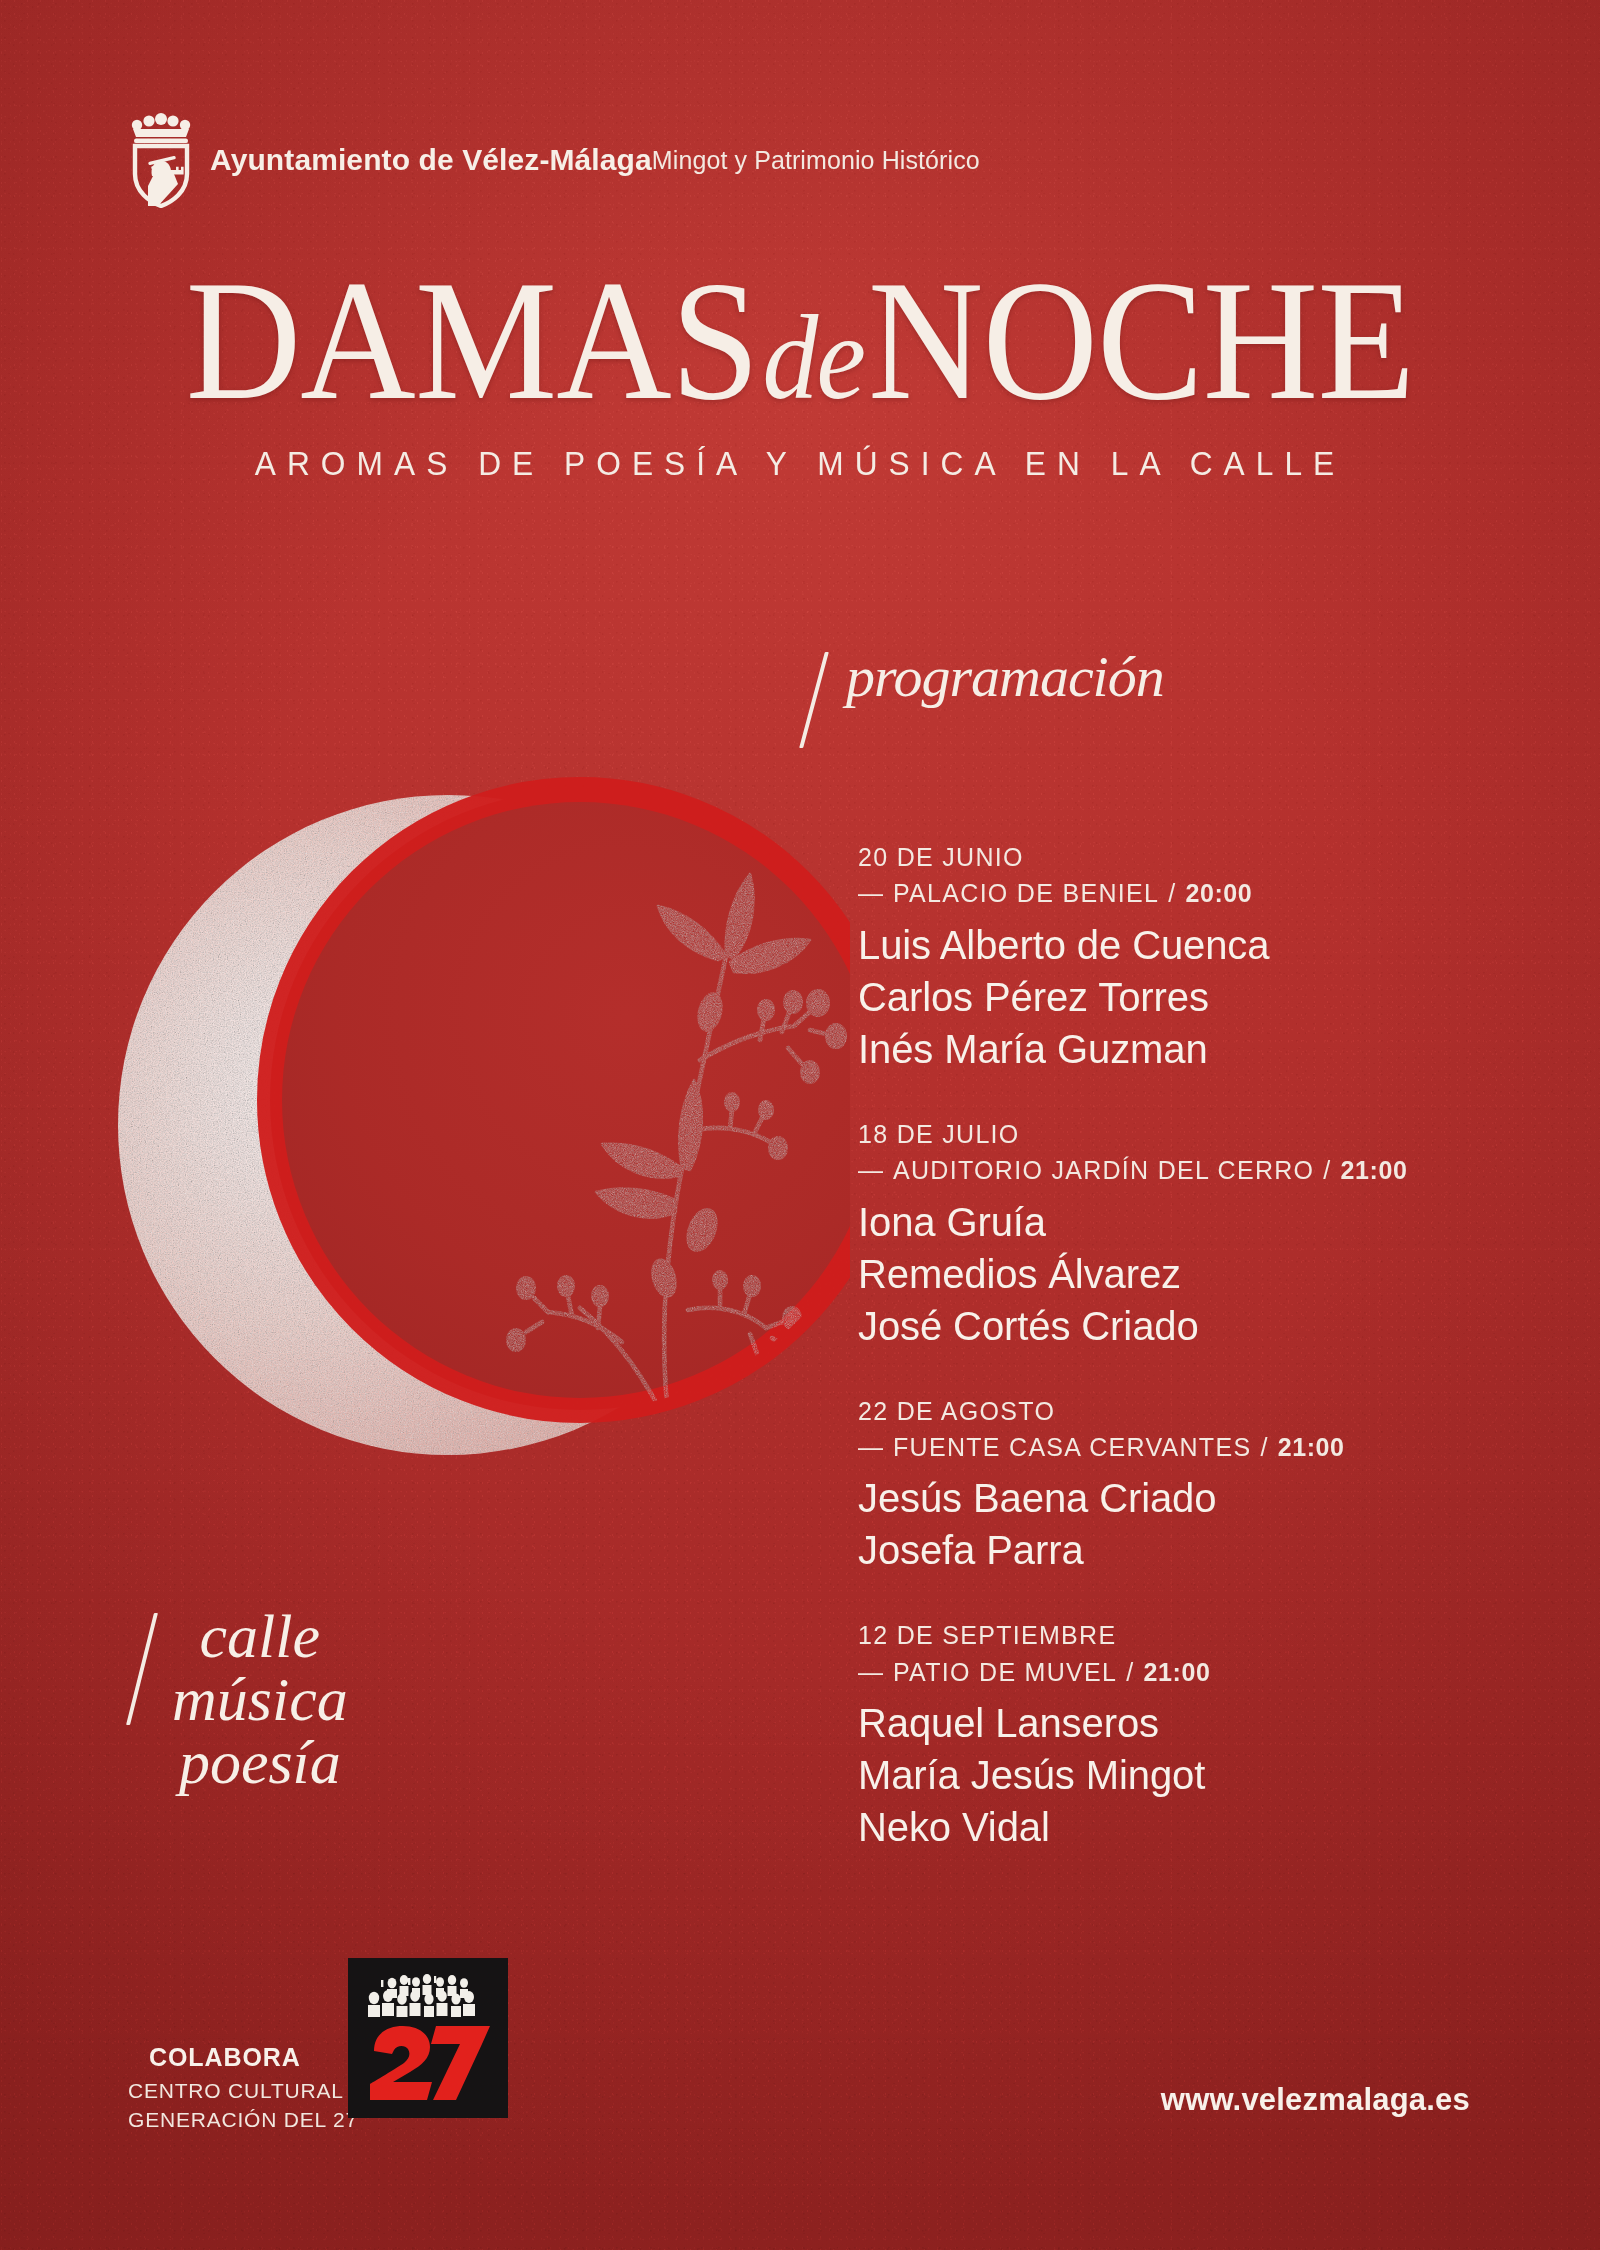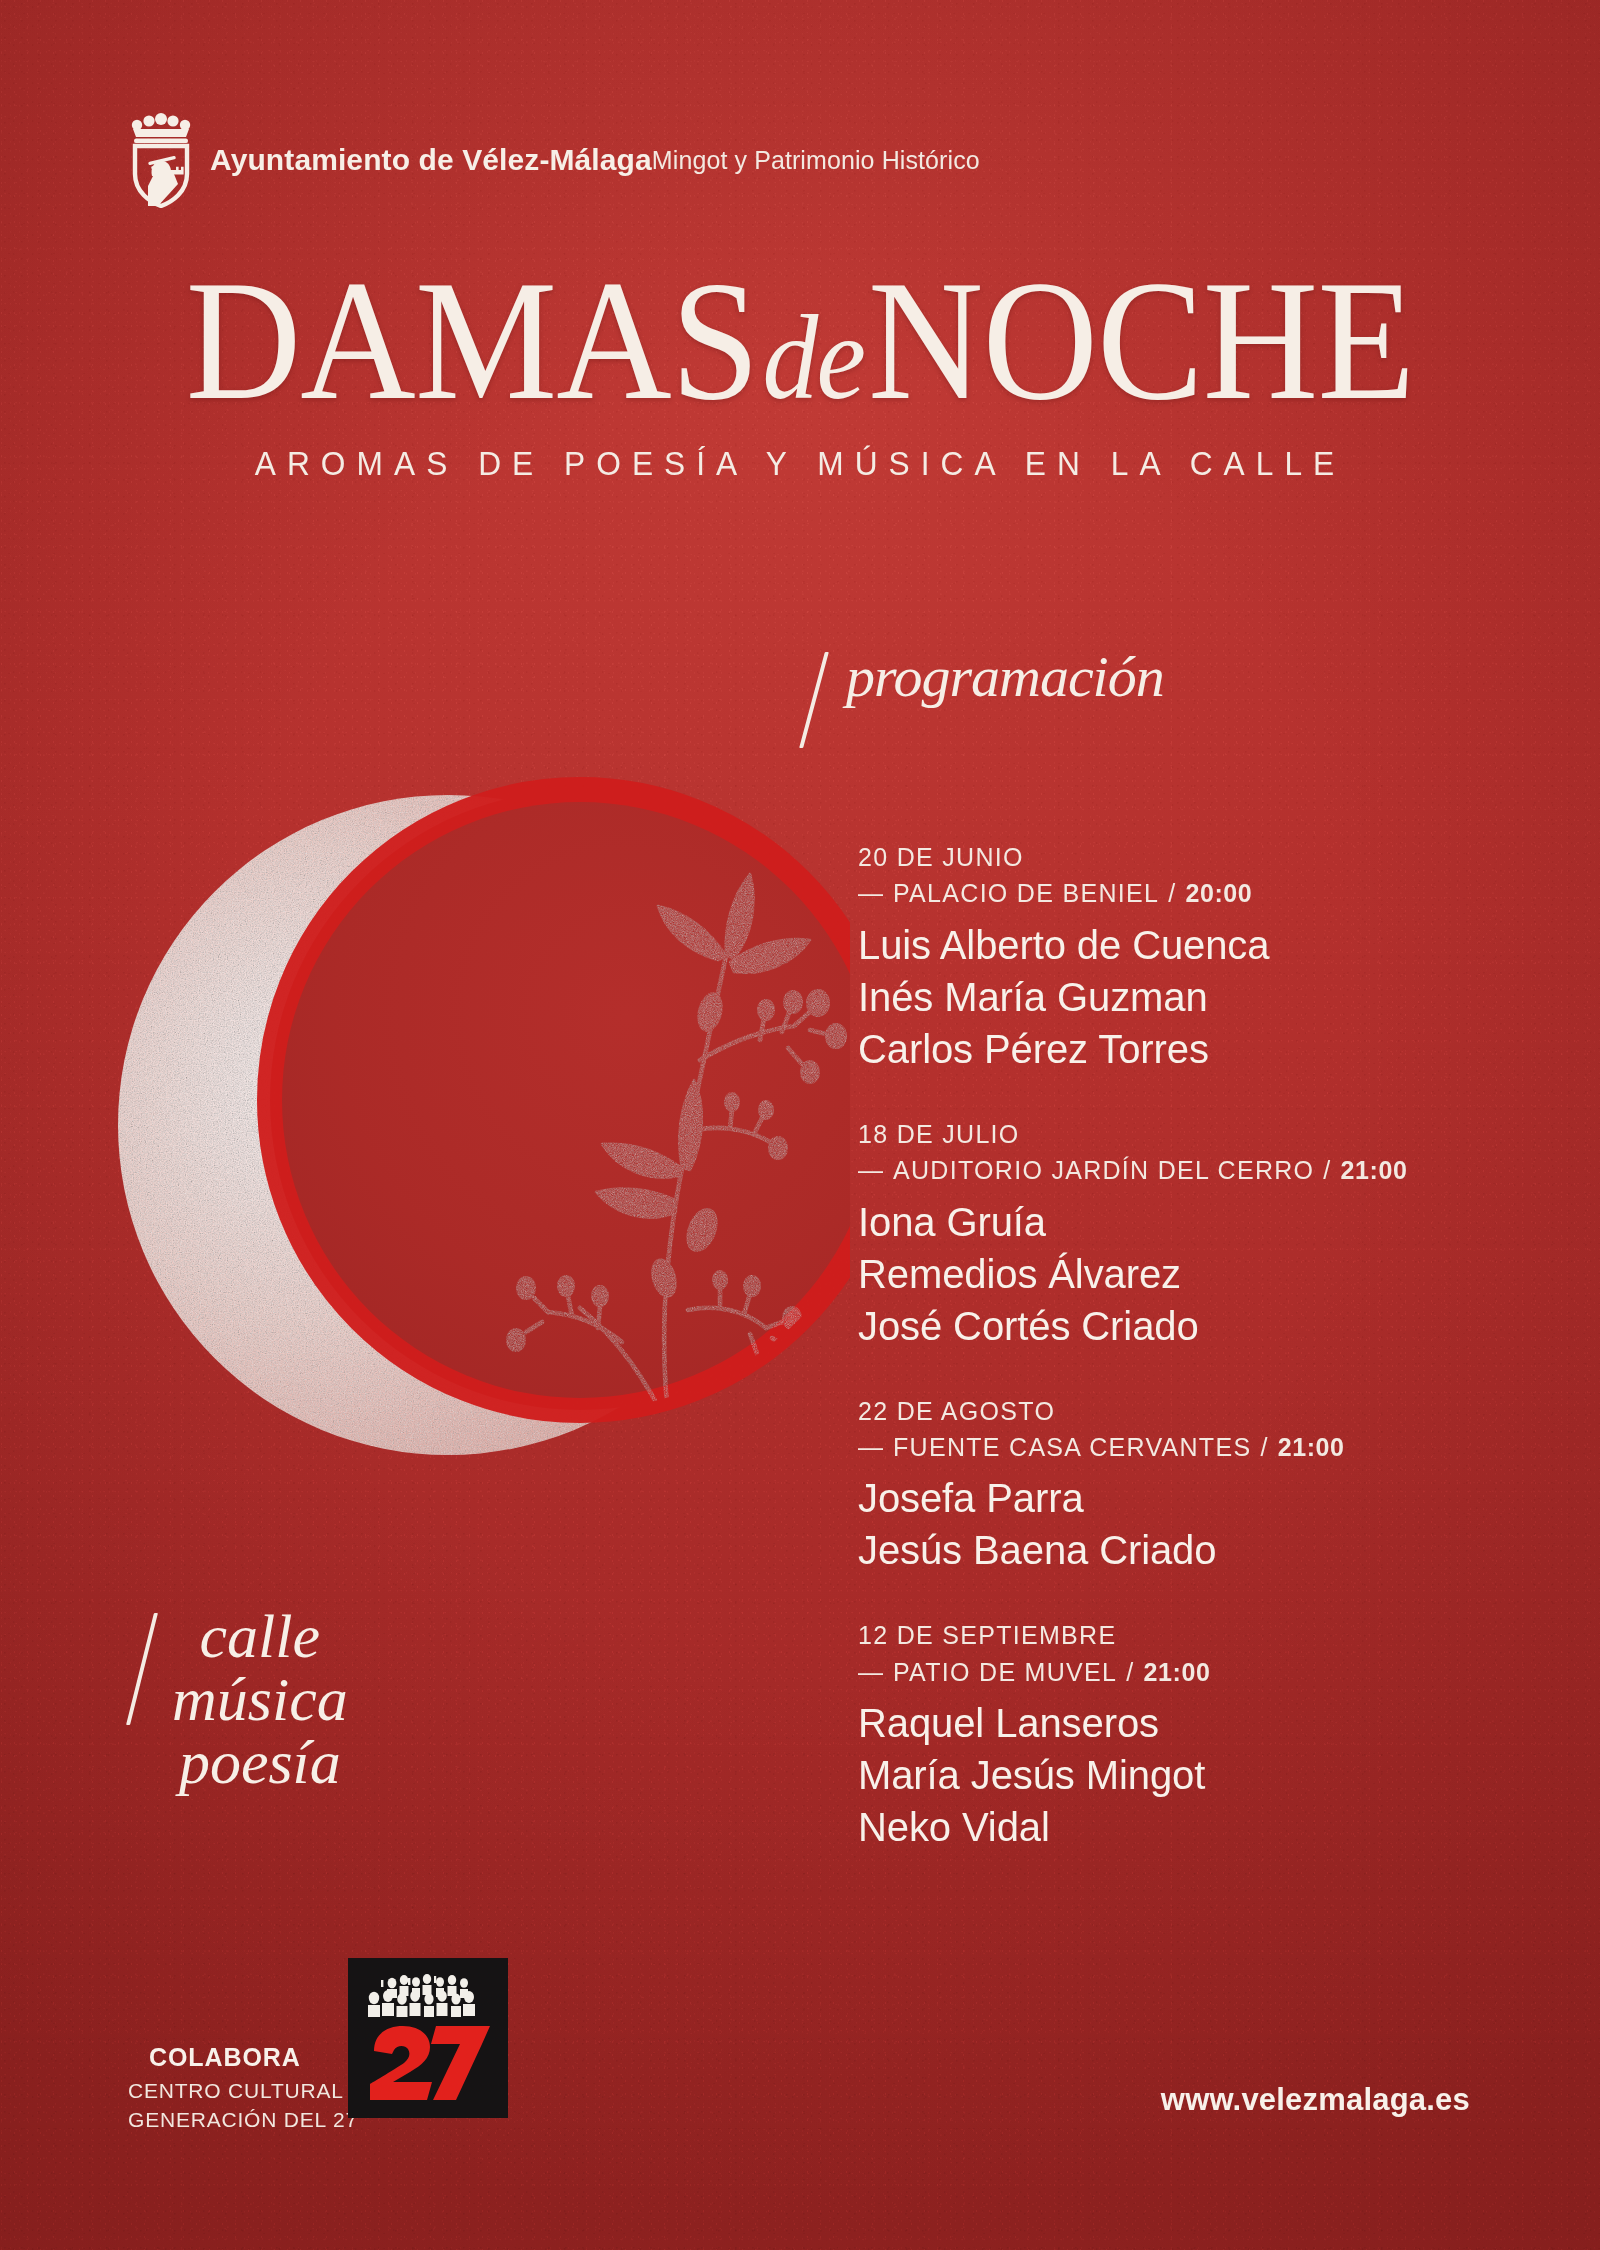--- a/index.html
+++ b/index.html
@@ -363,22 +363,22 @@
     <div class="event">
       <div class="ev-date">20 DE JUNIO</div>
       <div class="ev-venue-row">
         <span class="ev-dash">—</span>
         <span>PALACIO DE BENIEL</span>
         <span class="ev-sep">/</span>
         <span class="ev-time">20:00</span>
       </div>
       <div class="ev-names">
         <div class="ev-name">Luis Alberto de Cuenca</div>
+        <div class="ev-name">Carlos Pérez Torres</div>
         <div class="ev-name">Inés María Guzman</div>
-        <div class="ev-name">Carlos Pérez Torres</div>
       </div>
     </div>
 
     <div class="event">
       <div class="ev-date">18 DE JULIO</div>
       <div class="ev-venue-row">
         <span class="ev-dash">—</span>
         <span>AUDITORIO JARDÍN DEL CERRO</span>
         <span class="ev-sep">/</span>
         <span class="ev-time">21:00</span>
@@ -392,22 +392,22 @@
 
     <div class="event">
       <div class="ev-date">22 DE AGOSTO</div>
       <div class="ev-venue-row">
         <span class="ev-dash">—</span>
         <span>FUENTE CASA CERVANTES</span>
         <span class="ev-sep">/</span>
         <span class="ev-time">21:00</span>
       </div>
       <div class="ev-names">
+        <div class="ev-name">Jesús Baena Criado</div>
         <div class="ev-name">Josefa Parra</div>
-        <div class="ev-name">Jesús Baena Criado</div>
       </div>
     </div>
 
     <div class="event">
       <div class="ev-date">12 DE SEPTIEMBRE</div>
       <div class="ev-venue-row">
         <span class="ev-dash">—</span>
         <span>PATIO DE MUVEL</span>
         <span class="ev-sep">/</span>
         <span class="ev-time">21:00</span>

